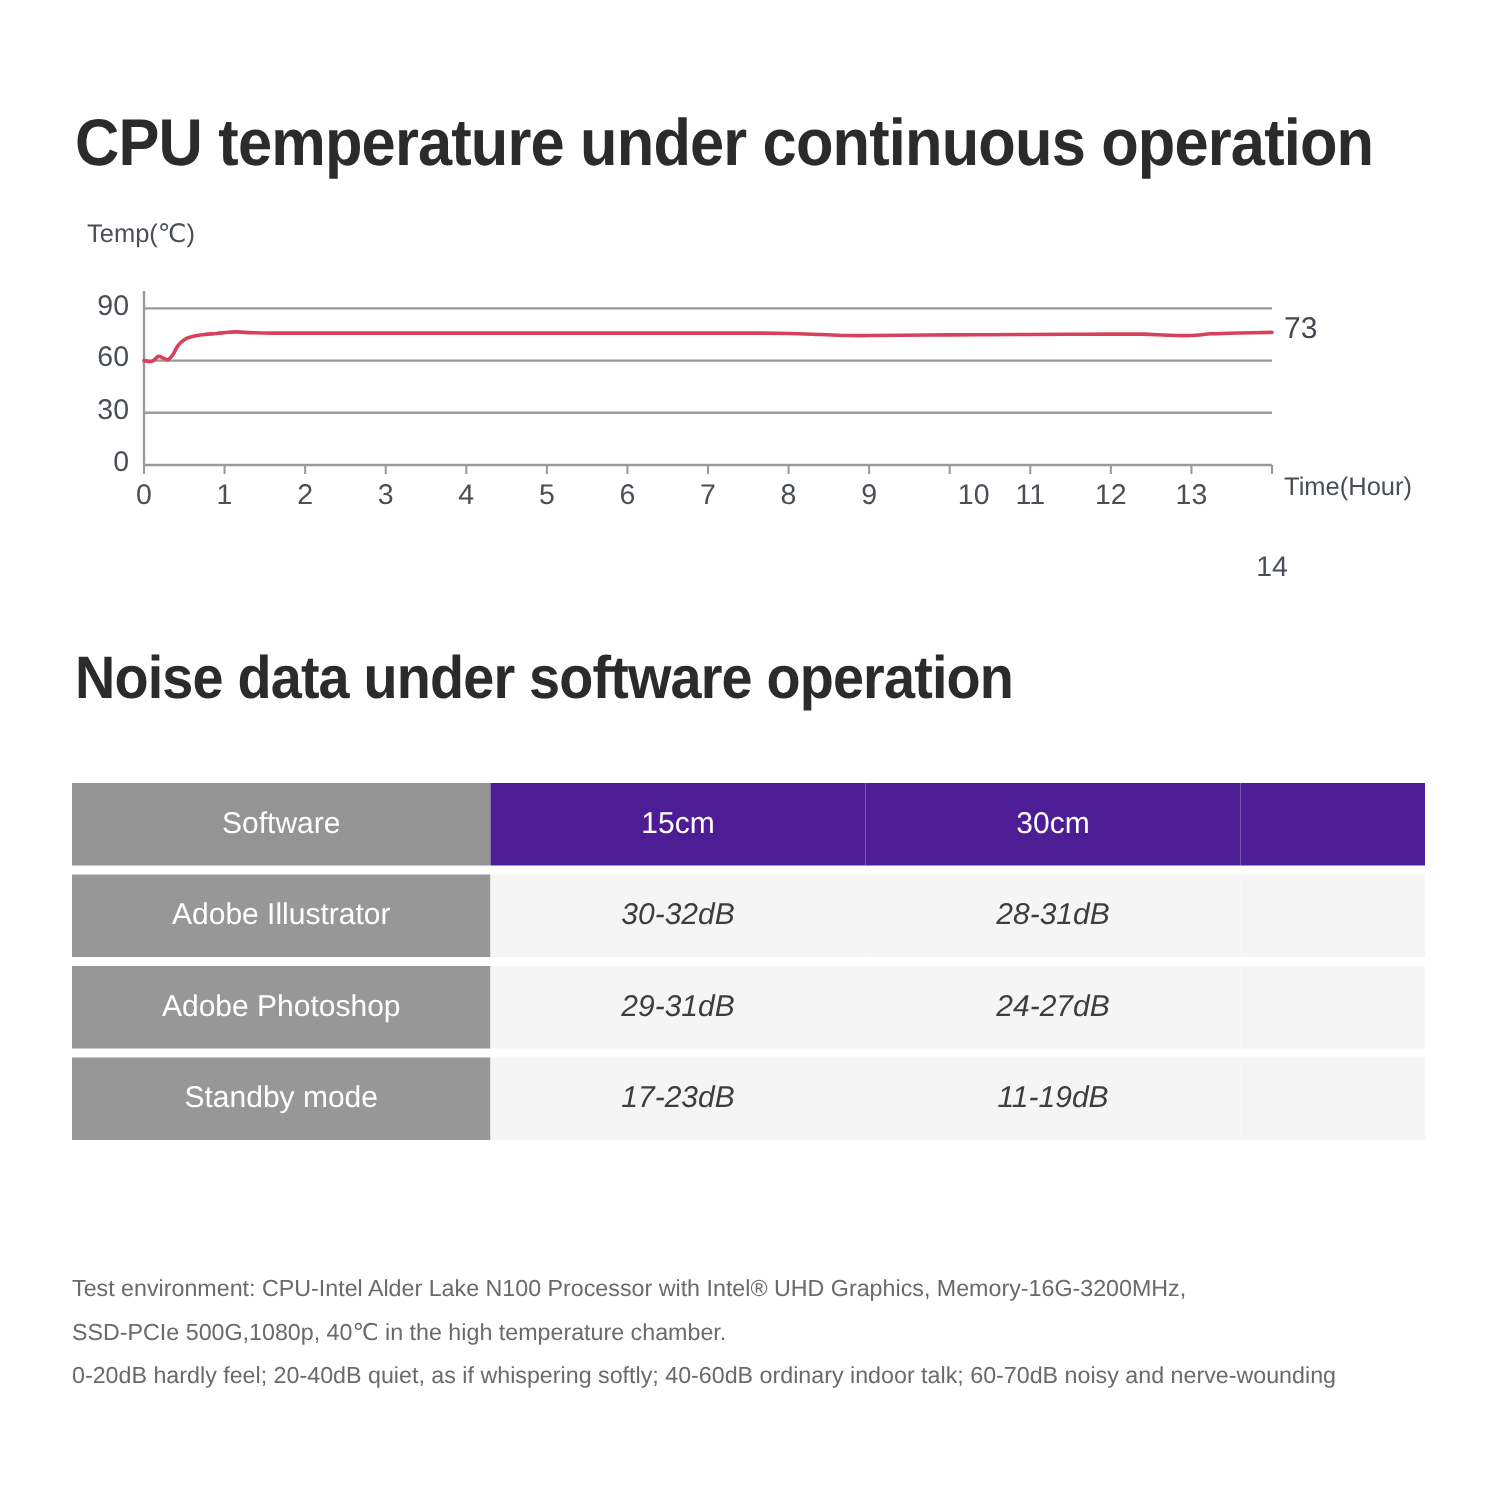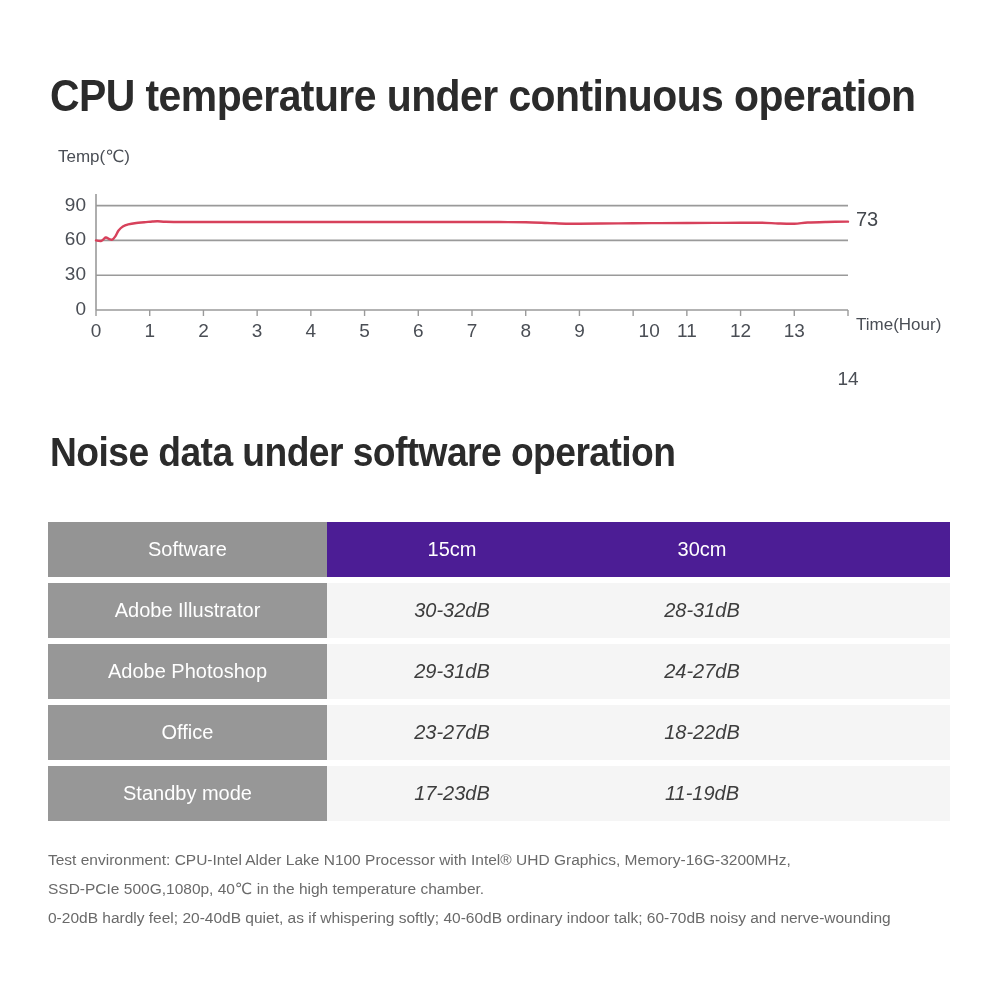--- a/index.html
+++ b/index.html
@@ -234,26 +234,20 @@
         <td class="cell-value c30">28-31dB</td>
         <td class="cell-value cpad">&nbsp;</td>
       </tr>
       <tr>
         <td class="col-label">Adobe Photoshop</td>
         <td class="cell-value c15">29-31dB</td>
         <td class="cell-value c30">24-27dB</td>
         <td class="cell-value cpad">&nbsp;</td>
       </tr>
       <tr>
-        <td class="col-label">Office</td>
-        <td class="cell-value c15">23-27dB</td>
-        <td class="cell-value c30">18-22dB</td>
-        <td class="cell-value cpad">&nbsp;</td>
-      </tr>
-      <tr>
         <td class="col-label">Standby mode</td>
         <td class="cell-value c15">17-23dB</td>
         <td class="cell-value c30">11-19dB</td>
         <td class="cell-value cpad">&nbsp;</td>
       </tr>
     </tbody>
 </table>
 
 <div id="footnote">
   <div>Test environment: CPU-Intel Alder Lake N100 Processor with Intel® UHD Graphics,  Memory-16G-3200MHz,</div>

